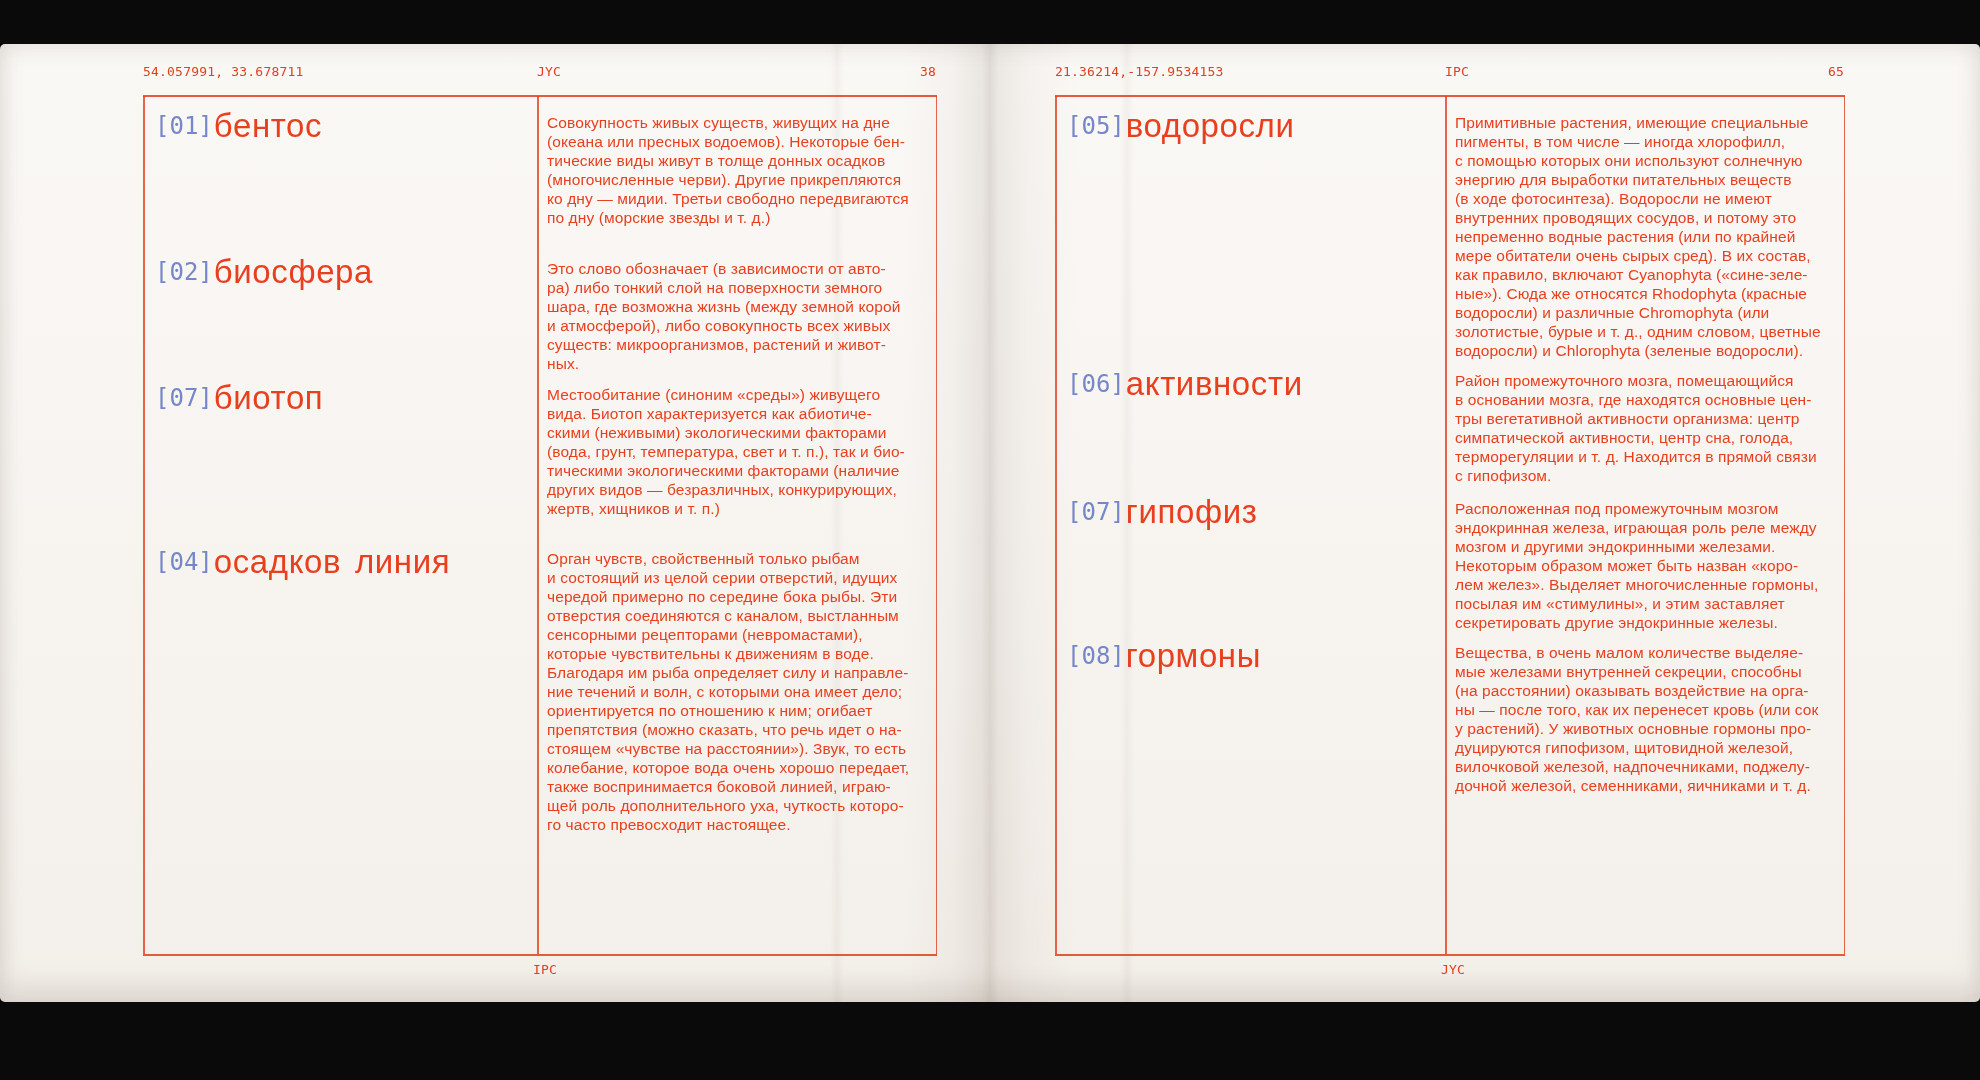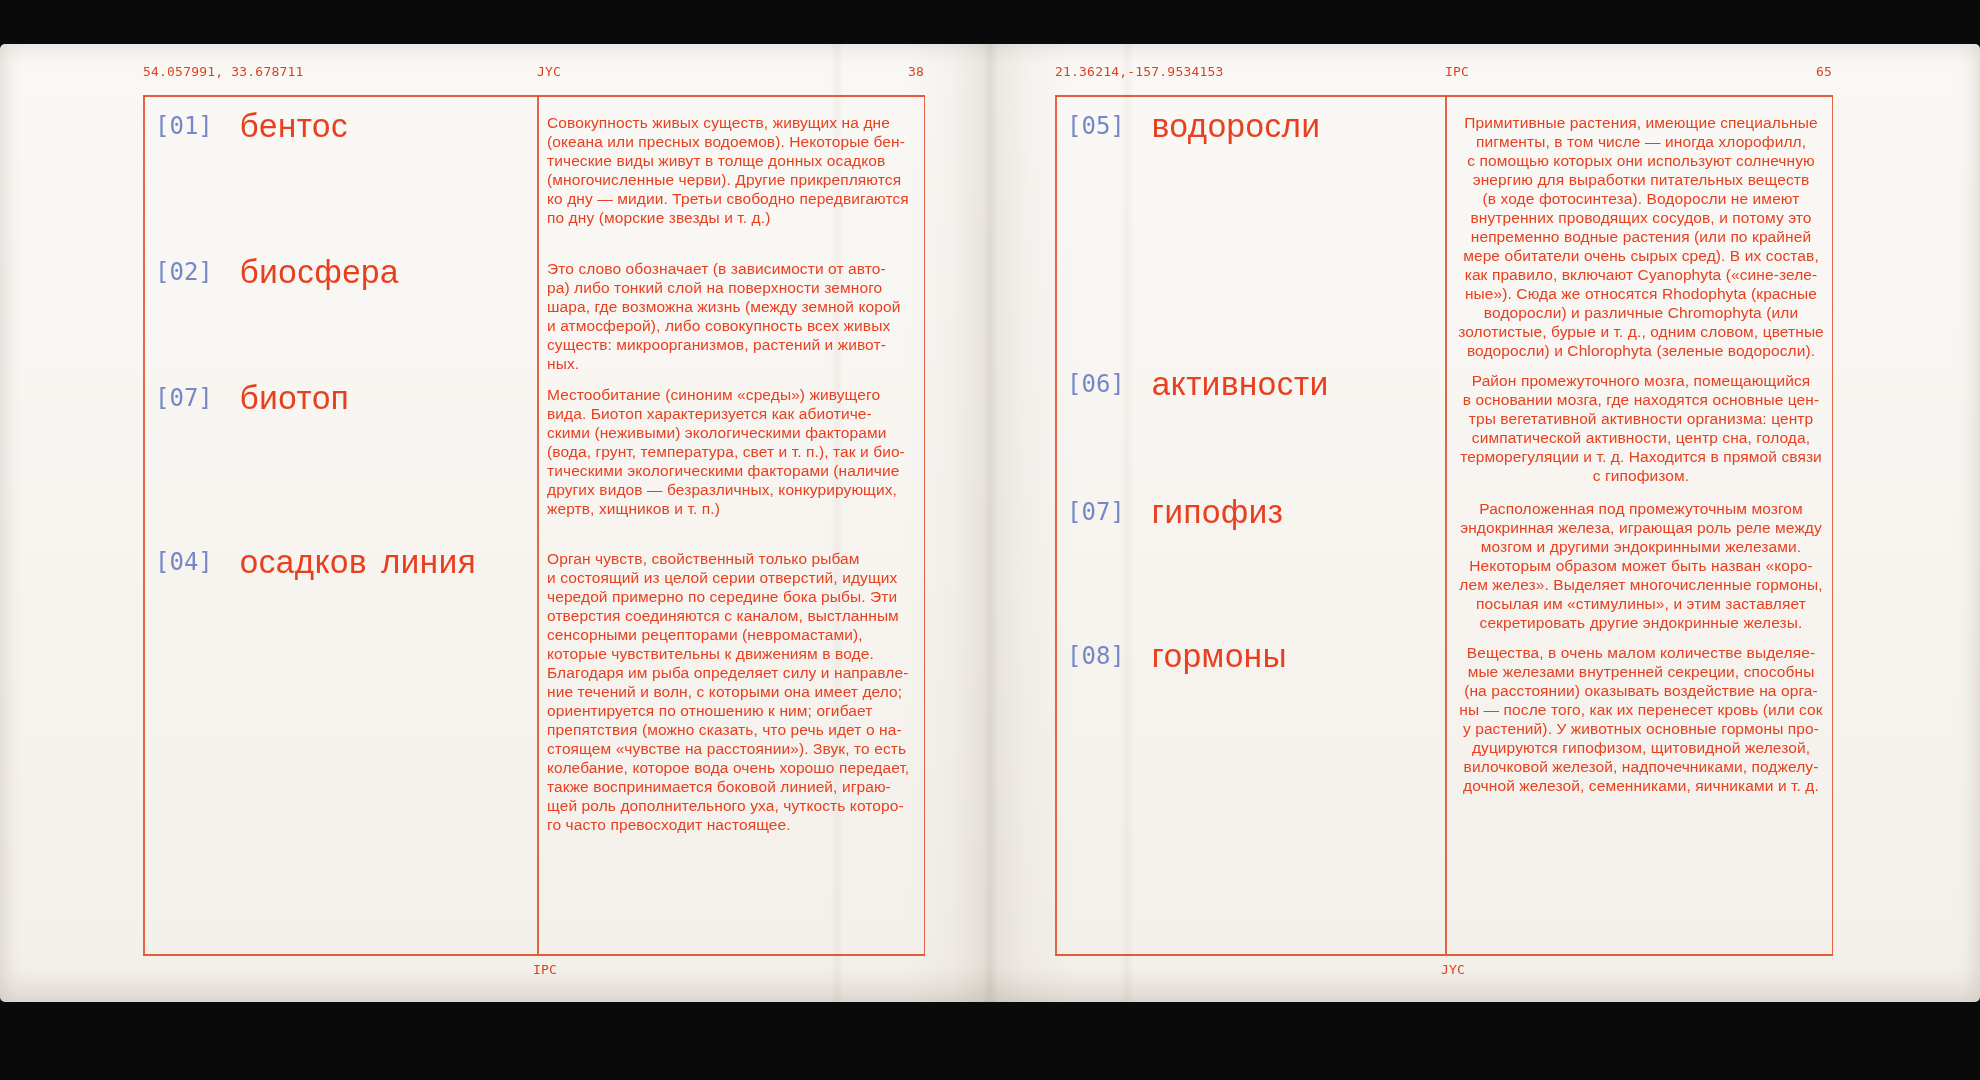--- a/index.html
+++ b/index.html
@@ -12,21 +12,21 @@
          background:linear-gradient(180deg,#faf8f5 0%,#f7f4f0 55%,#f3efe9 100%);
          border-radius:5px;
          box-shadow:inset 0 8px 18px rgba(70,55,40,.07), inset 0 -14px 26px rgba(60,45,30,.13);}
   .gutter{position:absolute;left:905px;top:0;width:170px;height:958px;pointer-events:none;
           background:linear-gradient(90deg,rgba(0,0,0,0) 0%,rgba(110,90,70,.04) 28%,
             rgba(95,75,58,.10) 45%,rgba(80,62,48,.16) 50%,rgba(95,75,58,.09) 55%,
             rgba(110,90,70,.04) 72%,rgba(0,0,0,0) 100%);}
   .crease{position:absolute;top:0;height:958px;width:14px;pointer-events:none;
           background:linear-gradient(90deg,rgba(0,0,0,0),rgba(100,80,60,.05),rgba(0,0,0,0));}
 
-  .page{position:absolute;top:0;height:844px;}
+  .page{position:absolute;top:0;height:844px;padding-left:12px;}
   .page.left{left:143px;width:782px;}
   .page.right{left:1055px;width:778px;}
 
   .mono{font-family:"DejaVu Sans Mono",monospace;font-size:13px;color:#e0401d;letter-spacing:.2px;}
   .hdr-coords{position:absolute;top:20px;left:0;}
   .hdr-code{position:absolute;top:20px;}
   .page.left  .hdr-code{left:394px;}
   .page.right .hdr-code{left:390px;}
   .hdr-num{position:absolute;top:20px;right:1px;}
 
@@ -37,27 +37,27 @@
   .rv-left{left:0;}
   .page.left  .rv-mid{left:394px;}
   .page.right .rv-mid{left:390px;}
   .rv-right{right:0;}
 
   .footer-code{position:absolute;top:918px;}
   .page.left  .footer-code{left:390px;}
   .page.right .footer-code{left:386px;}
 
   .entry{position:absolute;left:0;width:100%;}
-  .term-line{position:absolute;left:12px;top:0;display:flex;align-items:flex-start;gap:27px;white-space:nowrap;}
+  .term-line{position:absolute;left:12px;top:0;display:flex;align-items:flex-start;gap:1px;white-space:nowrap;}
   .idx{font-family:"DejaVu Sans Mono",monospace;font-size:24px;line-height:28px;color:#7587c8;}
   .term{font-size:33px;line-height:28px;color:#e8401f;letter-spacing:.6px;word-spacing:4px;}
   .def{position:absolute;top:1px;font-size:15.5px;line-height:19px;color:#e8401f;
        white-space:pre;letter-spacing:.1px;}
   .page.left  .def{left:404px;width:372px;}
-  .page.right .def{left:400px;width:372px;text-align:center;}
+  .page.right .def{left:400px;width:372px;}
 </style>
 </head>
 <body>
 
 <div class="stage">
   <div class="bar top"></div>
 
   <div class="paper">
 
     <div class="page left">

